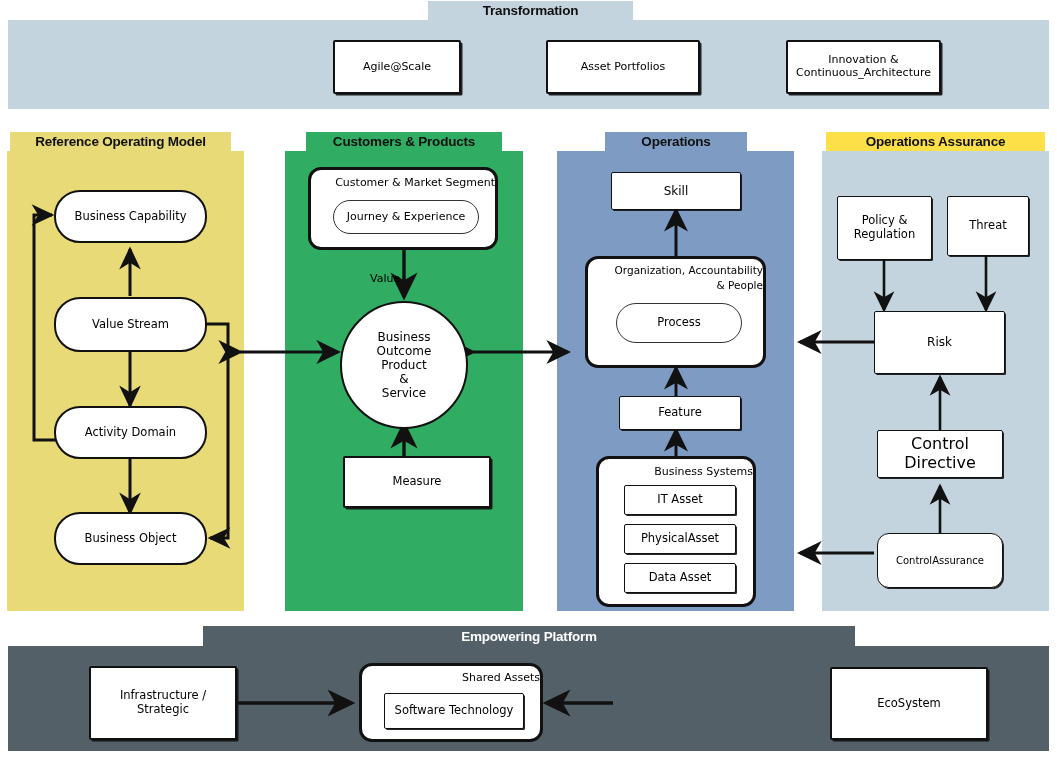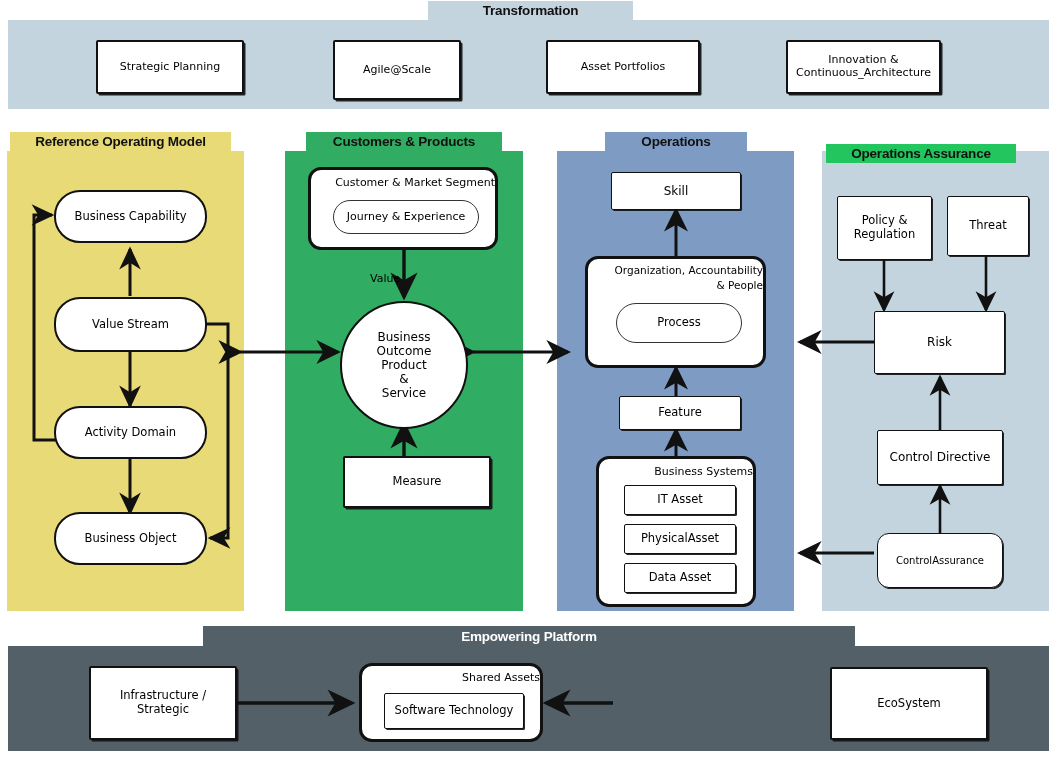--- a/index.html
+++ b/index.html
@@ -39,45 +39,42 @@
           font-size:11px;background:transparent;}
 </style>
 </head>
 <body>
 
 <div id="stage">
 
   <div class="panel" style="left:8px;top:20px;width:1041px;height:89px;background:#c3d4de;"></div>
   <div class="band-title" style="left:428px;top:1px;width:205px;height:19px;background:#c3d4de;">Transformation</div>
 
-  <div class="node rect" style="left:96px;top:40px;width:148px;height:54px;font-size:11px;">
-    <span class="lbl">Strategic Planning</span>
-  </div>
-  <div class="node rect" style="left:333px;top:40px;width:128px;height:60px;font-size:11px;">
+  <div class="node rect" style="left:333px;top:40px;width:128px;height:54px;font-size:11px;">
     <span class="lbl">Agile@Scale</span>
   </div>
   <div class="node rect" style="left:546px;top:40px;width:154px;height:54px;font-size:11px;">
     <span class="lbl">Asset Portfolios</span>
   </div>
   <div class="node rect" style="left:786px;top:40px;width:155px;height:54px;font-size:11px;flex-direction:column;">
     <span class="lbl">Innovation &amp;</span>
     <span class="lbl">Continuous_Architecture</span>
   </div>
 
   <div class="panel" style="left:7px;top:151px;width:237px;height:460px;background:#e8da76;"></div>
   <div class="band-title" style="left:10px;top:132px;width:221px;height:19px;background:#e8da76;">Reference Operating Model</div>
 
   <div class="panel" style="left:285px;top:151px;width:238px;height:460px;background:#31ad63;"></div>
   <div class="band-title" style="left:306px;top:132px;width:196px;height:19px;background:#31ad63;">Customers &amp; Products</div>
 
   <div class="panel" style="left:557px;top:151px;width:237px;height:460px;background:#7e9bc4;"></div>
   <div class="band-title" style="left:605px;top:132px;width:142px;height:19px;background:#7e9bc4;">Operations</div>
 
   <div class="panel" style="left:822px;top:151px;width:227px;height:460px;background:#c3d4de;"></div>
-  <div class="band-title" style="left:826px;top:132px;width:190px;height:19px;background:#22c55e;margin-top:12px;">Operations Assurance</div>
+  <div class="band-title" style="left:826px;top:132px;width:219px;height:19px;background:#fde047;">Operations Assurance</div>
 
   <div class="panel" style="left:8px;top:646px;width:1041px;height:105px;background:#546068;"></div>
   <div class="band-title light" style="left:203px;top:626px;width:652px;height:20px;background:#546068;">Empowering Platform</div>
 
   <svg id="wires" viewBox="0 0 1057 757">
     <defs>
       <marker id="ah" markerWidth="9" markerHeight="9" refX="7.2" refY="4.2" orient="auto" markerUnits="strokeWidth">
         <path d="M0.4,0.6 L8,4.2 L0.4,7.8 L2.6,4.2 Z" fill="#111"></path>
       </marker>
       <marker id="ahs" markerWidth="10" markerHeight="10" refX="7.6" refY="4.6" orient="auto" markerUnits="strokeWidth">
@@ -195,21 +192,21 @@
   <div class="node rect thin" style="left:837px;top:196px;width:95px;height:64px;font-size:11.5px;flex-direction:column;">
     <span class="lbl">Policy &amp;</span>
     <span class="lbl">Regulation</span>
   </div>
   <div class="node rect thin" style="left:947px;top:196px;width:82px;height:60px;font-size:11.5px;">
     <span class="lbl">Threat</span>
   </div>
   <div class="node rect thin" style="left:874px;top:311px;width:131px;height:63px;font-size:12px;">
     <span class="lbl">Risk</span>
   </div>
-  <div class="node rect thin" style="left:877px;top:430px;width:126px;height:55px;font-size:12px;">
+  <div class="node rect thin" style="left:877px;top:430px;width:126px;height:48px;font-size:16px;">
     <span class="lbl">Control Directive</span>
   </div>
   <div class="node rect thin" style="left:877px;top:533px;width:126px;height:55px;font-size:10px;border-radius:12px;">
     <span class="lbl">ControlAssurance</span>
   </div>
 
   <div class="node rect" style="left:89px;top:666px;width:148px;height:74px;font-size:11.5px;flex-direction:column;">
     <span class="lbl">Infrastructure /</span>
     <span class="lbl">Strategic</span>
   </div>

